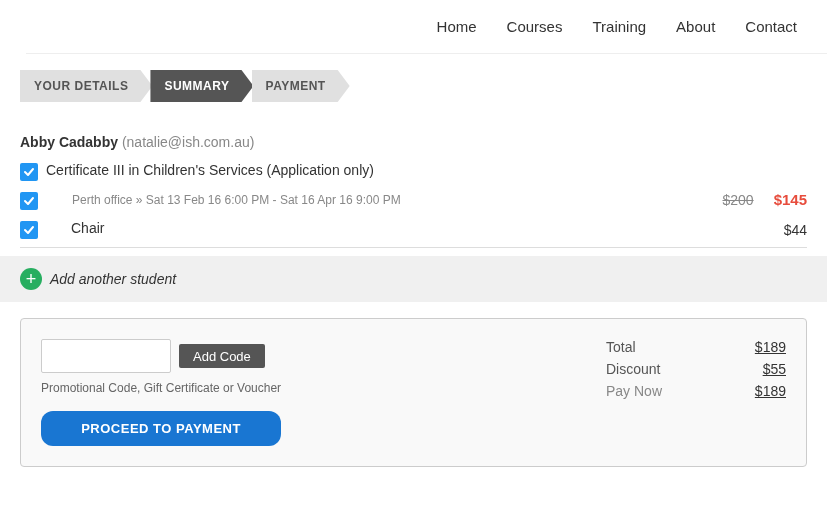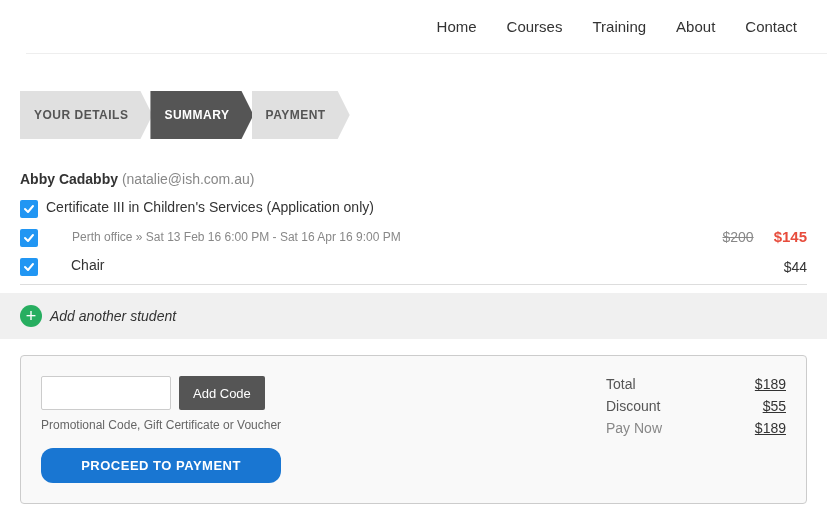--- a/index.html
+++ b/index.html
@@ -4,21 +4,21 @@
   <style>
     * { box-sizing: border-box; margin: 0; padding: 0; }
     body { font-family: Arial, sans-serif; background: #fff; font-size: 14px; color: #333; }
 
     
     .nav { display: flex; justify-content: flex-end; align-items: flex-start; padding: 18px 30px; border-bottom: 1px solid #eee; margin-left: 26px; }
     .nav a { margin-left: 30px; text-decoration: none; color: #333; font-size: 15px; }
 
     
     .steps { display: flex; padding: 16px 20px; gap: 0; }
-    .step { display: flex; align-items: center; height: 48px; padding: 0 20px 0 14px; font-size: 12px; font-weight: bold; letter-spacing: 0.5px; position: relative; margin-top: 21px; }
+    .step { display: flex; align-items: center; height: 32px; padding: 0 20px 0 14px; font-size: 12px; font-weight: bold; letter-spacing: 0.5px; position: relative; }
     .step-your-details { background: #e0e0e0; color: #555; clip-path: polygon(0 0, calc(100% - 12px) 0, 100% 50%, calc(100% - 12px) 100%, 0 100%); padding-right: 24px; }
     .step-summary { background: #555; color: #fff; clip-path: polygon(0 0, calc(100% - 12px) 0, 100% 50%, calc(100% - 12px) 100%, 0 100%); margin-left: -2px; padding-right: 24px; }
     .step-payment { background: #e0e0e0; color: #555; clip-path: polygon(0 0, calc(100% - 12px) 0, 100% 50%, calc(100% - 12px) 100%, 0 100%); margin-left: -2px; padding-right: 24px; }
 
     
     .content { padding: 16px 20px; }
 
     .student-name { font-size: 14px; margin-bottom: 12px; color: #333; }
     .student-name span { color: #888; font-weight: normal; }
 
@@ -41,21 +41,21 @@
 
     .add-student { display: flex; align-items: center; background: #f0f0f0; padding: 12px 20px; margin: 0 -20px; }
     .add-student .plus-icon { width: 22px; height: 22px; background: #27ae60; border-radius: 50%; display: inline-flex; align-items: center; justify-content: center; margin-right: 8px; color: #fff; font-size: 18px; line-height: 1; cursor: pointer; }
     .add-student span { color: #333; font-size: 14px; cursor: pointer; font-style: italic; }
 
     
     .bottom-box { border: 1px solid #ccc; border-radius: 4px; padding: 20px; margin-top: 16px; background: #f9f9f9; display: flex; justify-content: space-between; align-items: flex-start; gap: 20px; }
     .promo-section { display: flex; flex-direction: column; gap: 8px; }
     .promo-row { display: flex; gap: 8px; align-items: center; }
     .promo-input { width: 130px; height: 34px; border: 1px solid #ccc; padding: 0 6px; font-size: 13px; border-radius: 2px; }
-    .add-code-btn { background: #555; color: #fff; border: none; padding: 0 14px; height: 34px; font-size: 13px; cursor: pointer; border-radius: 2px; }
+    .add-code-btn { background: #555; color: #fff; border: none; padding: 0 14px; height: 24px; font-size: 13px; cursor: pointer; border-radius: 2px; }
     .promo-label { font-size: 12px; color: #666; }
     .proceed-btn { background: #1976D2; color: #fff; border: none; padding: 10px 20px; font-size: 13px; font-weight: bold; cursor: pointer; border-radius: 12px; letter-spacing: 0.5px; margin-top: 8px; }
 
     .totals-section { text-align: right; min-width: 180px; }
     .total-row { display: flex; justify-content: space-between; gap: 40px; margin-bottom: 6px; font-size: 14px; }
     .total-row .label { color: #555; }
     .total-row .value { color: #333; font-weight: normal; text-decoration: underline; }
     .total-row.pay-now .label { color: #888; }
     .total-row.pay-now .value { color: #333; }
 

